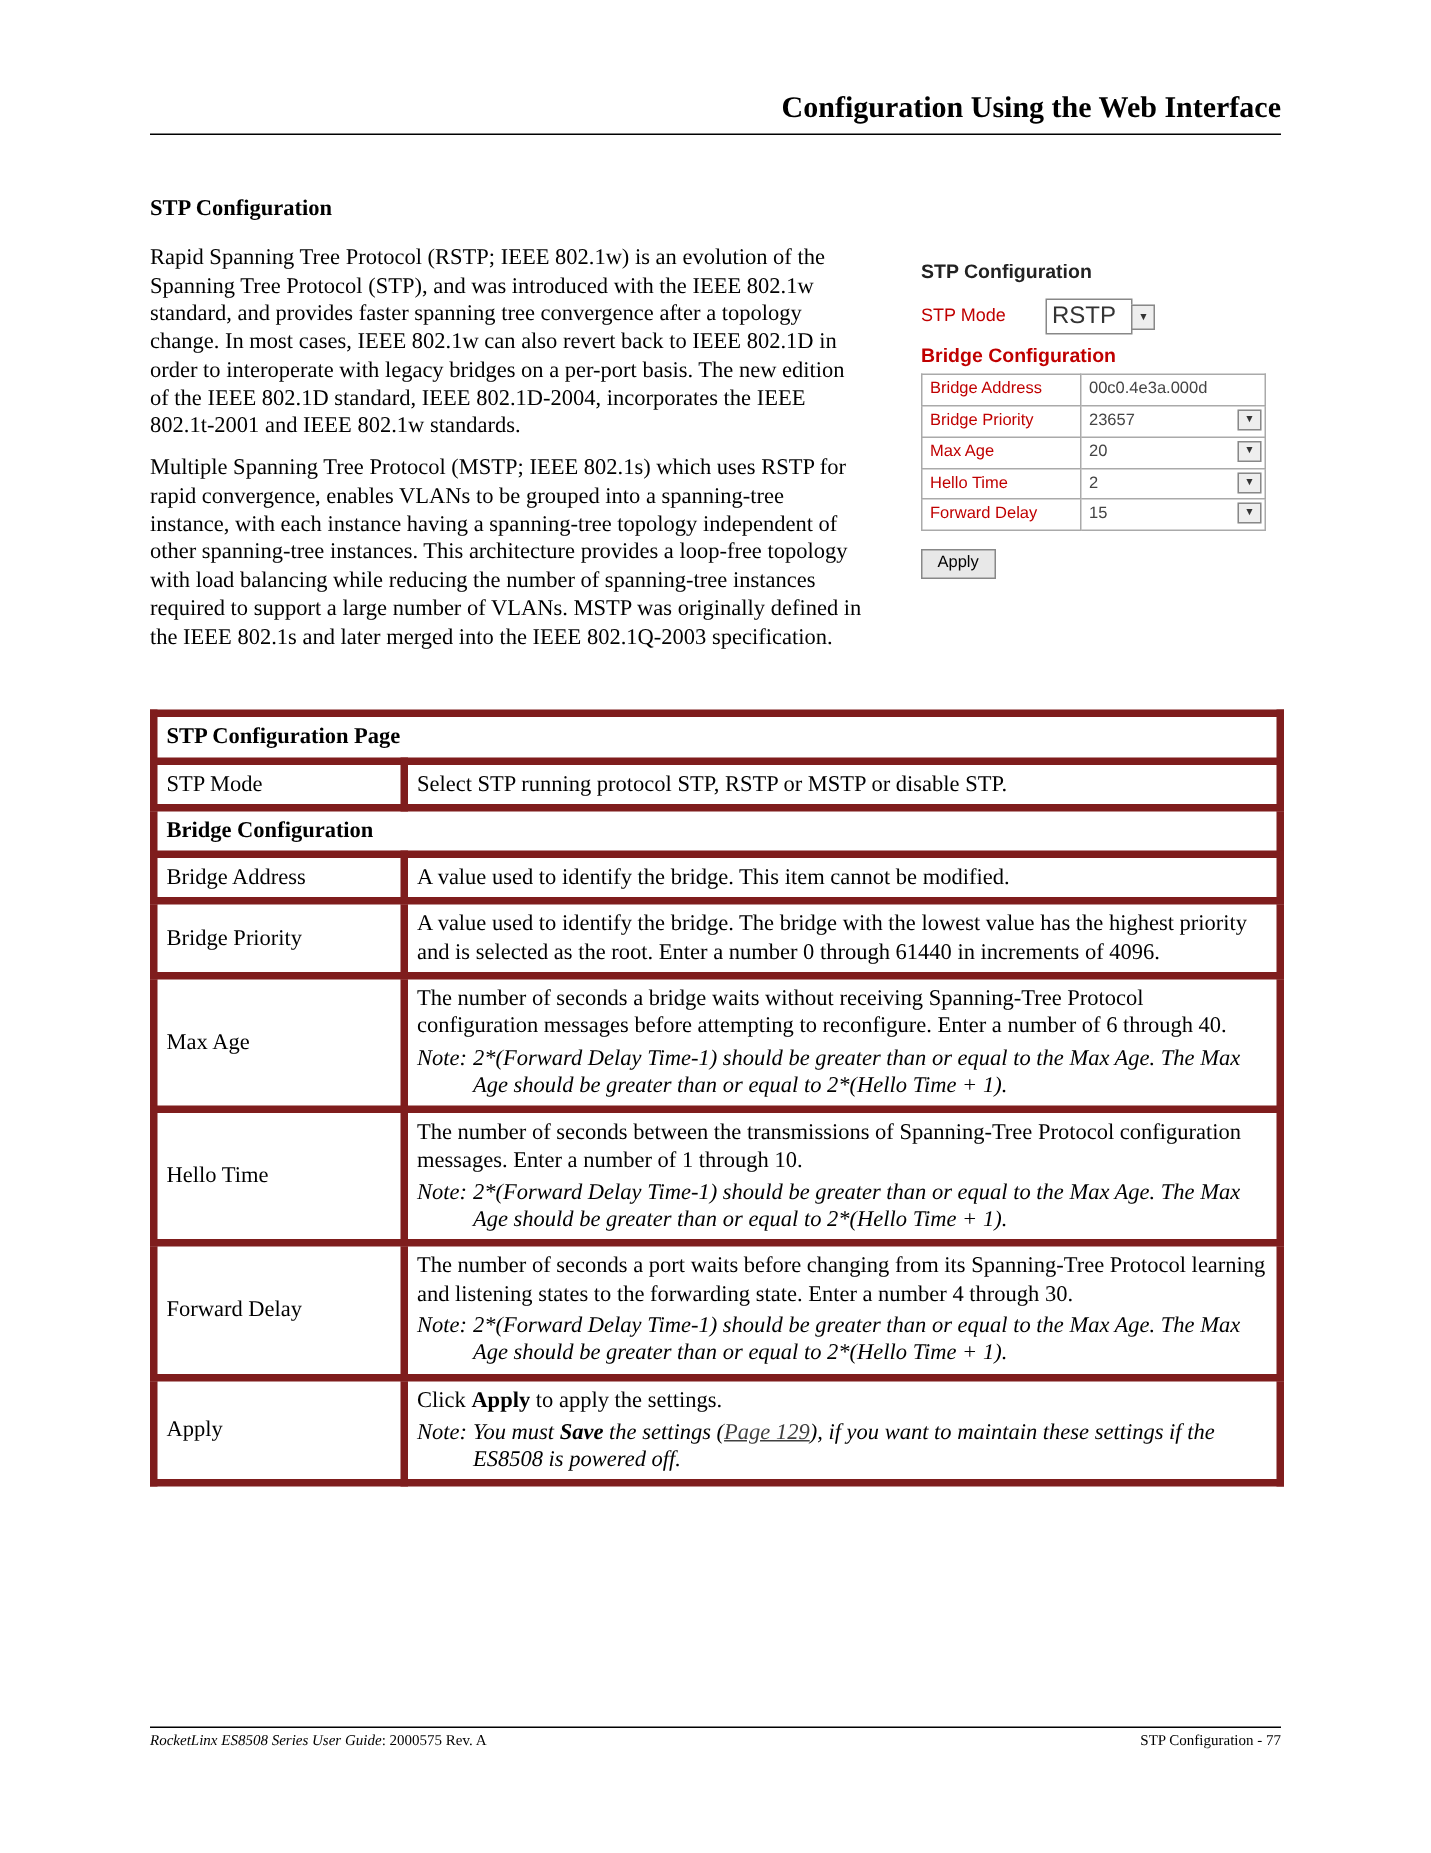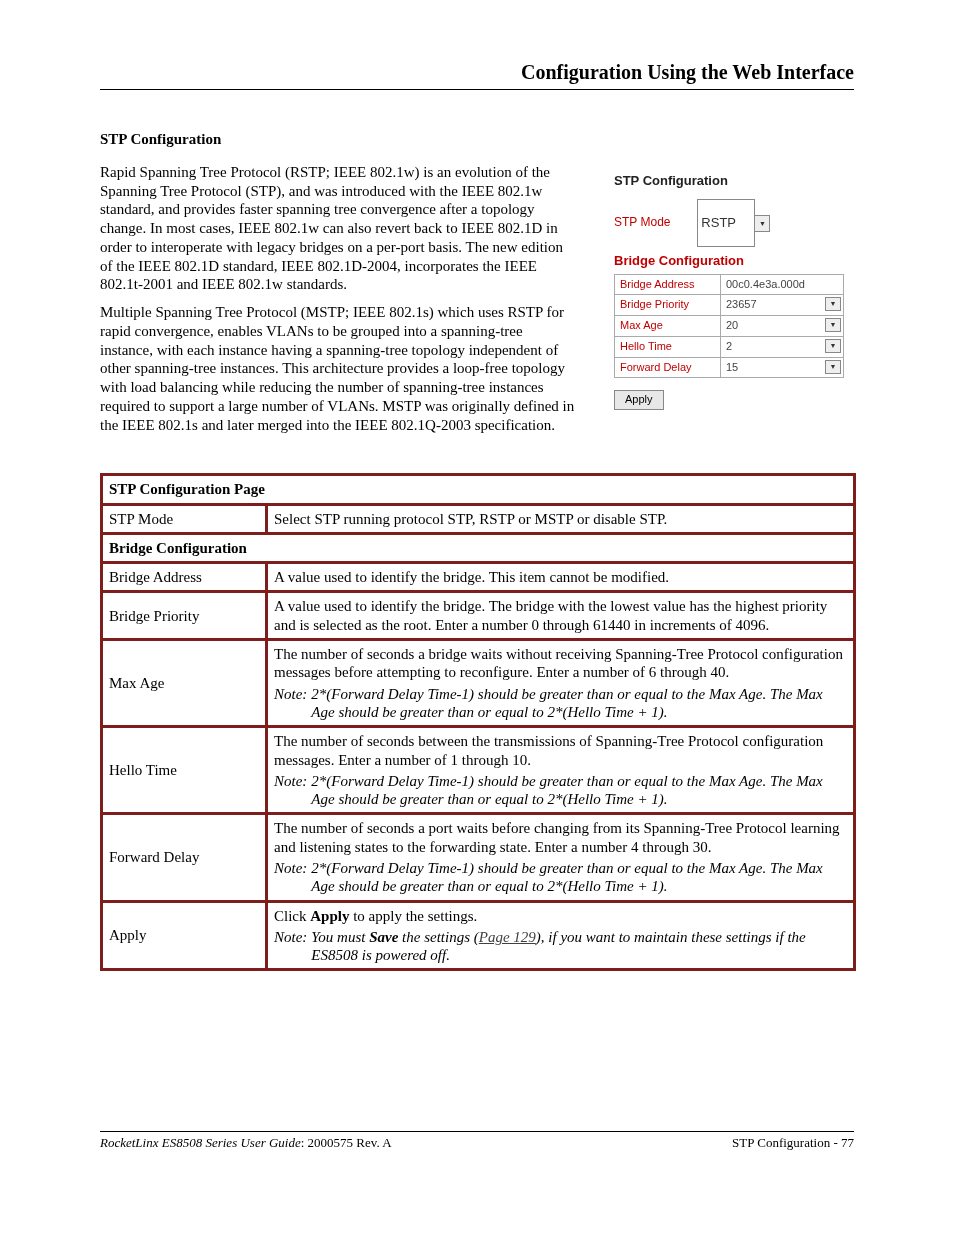--- a/index.html
+++ b/index.html
@@ -55,22 +55,22 @@
   .fig-label-red {
     color: #c00000;
     display: inline-block;
     width: 80px;
     font-size: 12px;
   }
   .fig-dd {
     display: inline-block;
     border: 1px solid #888;
     background: #fff;
-    padding: 15px 3px;
-    font-size: 13px;
+    padding: 1px 3px;
+    font-size: 16px;
     color: #333;
     width: 50px;
     vertical-align: middle;
   }
   .fig-dd-btn {
     display: inline-block;
     width: 14px;
     height: 15px;
     border: 1px solid #888;
     background: #eee;
@@ -126,21 +126,21 @@
     font-size: 11px;
     font-family: Arial, sans-serif;
   }
   table.desc {
     border-collapse: collapse;
     width: 756px;
     margin: 30px 0 0 0;
     font-size: 15px;
   }
   table.desc th, table.desc td {
-    border: 3px solid #7f1d1d;
+    border: 5px solid #7f1d1d;
     padding: 4px 6px;
     text-align: left;
     vertical-align: top;
     line-height: 1.22;
   }
   table.desc th {
     font-weight: bold;
   }
   table.desc td.label {
     width: 150px;
@@ -164,21 +164,21 @@
   .note-block .note-body {
     flex: 1 1 auto;
   }
   a.page-link {
     color: #404040;
     text-decoration: underline;
     font-style: italic;
   }
   .footer {
     margin-top: 160px;
-    font-size: 13px;
+    font-size: 10px;
   }
   .footer-line {
     display: flex;
     justify-content: space-between;
     padding-top: 3px;
   }
   .footer-left {
     font-style: italic;
   }
   .footer-right {

